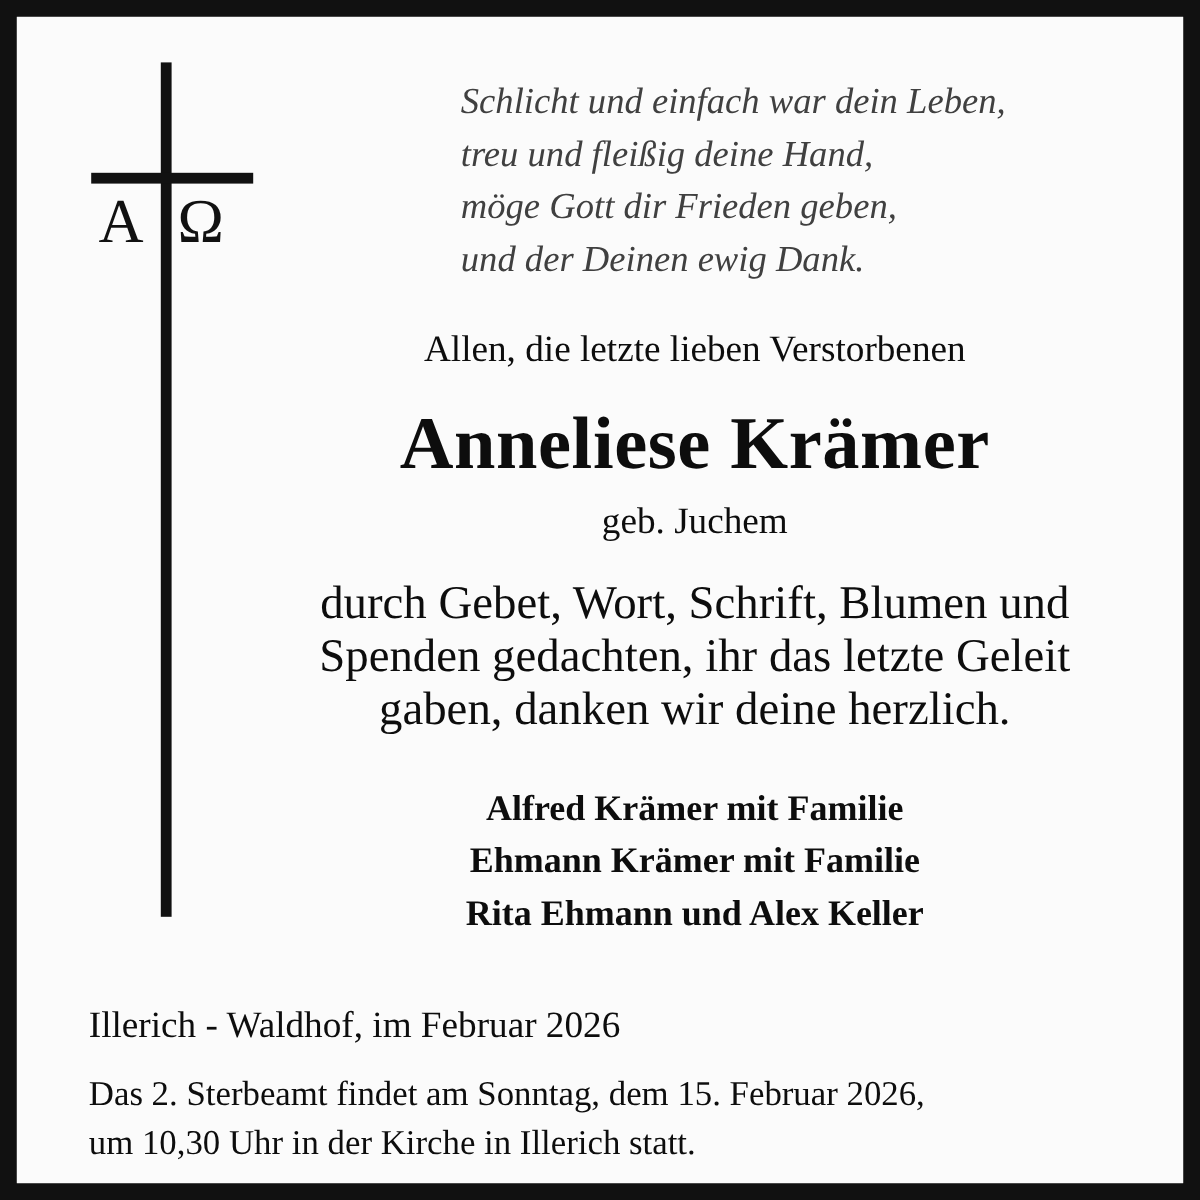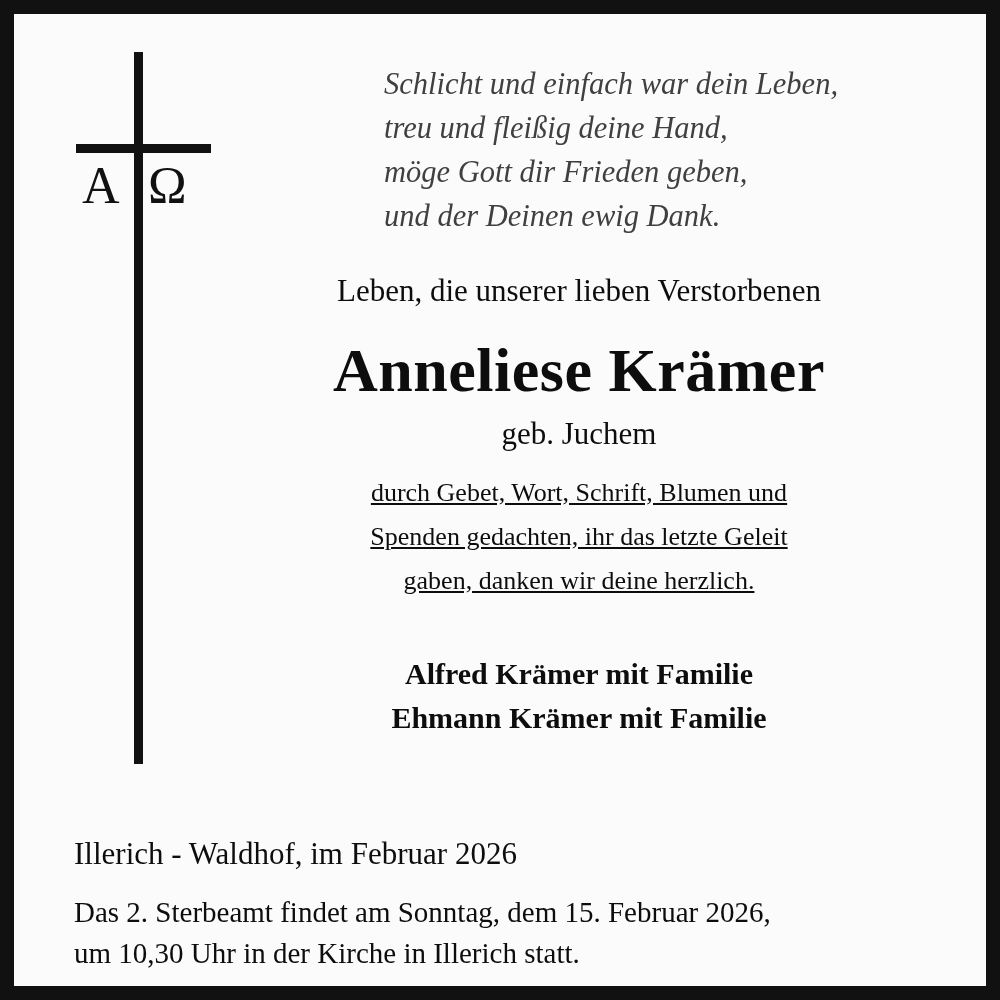--- a/index.html
+++ b/index.html
@@ -108,24 +108,23 @@
     line-height: 78px;
     letter-spacing: 0.5px;
     margin: 18px 0 0 0;
   }
   .born-name {
     font-size: 31px;
     line-height: 46px;
     margin-top: 2px;
   }
   .thanks {
-    font-size: 26px;
-    line-height: 44px;
-    margin-top: 14px;
-    text-decoration: underline;
+    font-size: 39px;
+    line-height: 44px;
+    margin-top: 24px;
   }
 
   
   .signatories {
     position: absolute;
     left: 170px;
     top: 638px;
     width: 790px;
     text-align: center;
     font-weight: bold;
@@ -168,33 +167,34 @@
     </div>
 
     <div class="verse">
       <div>Schlicht und einfach war dein Leben,</div>
       <div>treu und fleißig deine Hand,</div>
       <div>möge Gott dir Frieden geben,</div>
       <div>und der Deinen ewig Dank.</div>
     </div>
 
     <div class="center-block">
-      <div class="intro-line">Leben, die unserer lieben Verstorbenen</div>
+      <div class="intro-line">Allen, die letzte lieben Verstorbenen</div>
       <div class="deceased-name">Anneliese Krämer</div>
       <div class="born-name">geb. Juchem</div>
       <div class="thanks">
         <div>durch Gebet, Wort, Schrift, Blumen und</div>
         <div>Spenden gedachten, ihr das letzte Geleit</div>
         <div>gaben, danken wir deine herzlich.</div>
       </div>
     </div>
 
     <div class="signatories">
       <div>Alfred Krämer mit Familie</div>
       <div>Ehmann Krämer mit Familie</div>
+      <div>Rita Ehmann und Alex Keller</div>
     </div>
 
     <div class="footer">
       <div class="place-line"><span class="place">Illerich - Waldhof</span><span>, im Februar 2026</span></div>
       <div class="service">
         <div>Das 2. Sterbeamt findet am Sonntag, dem 15. Februar 2026,</div>
         <div>um 10,30 Uhr in der Kirche in Illerich statt.</div>
       </div>
     </div>
 

